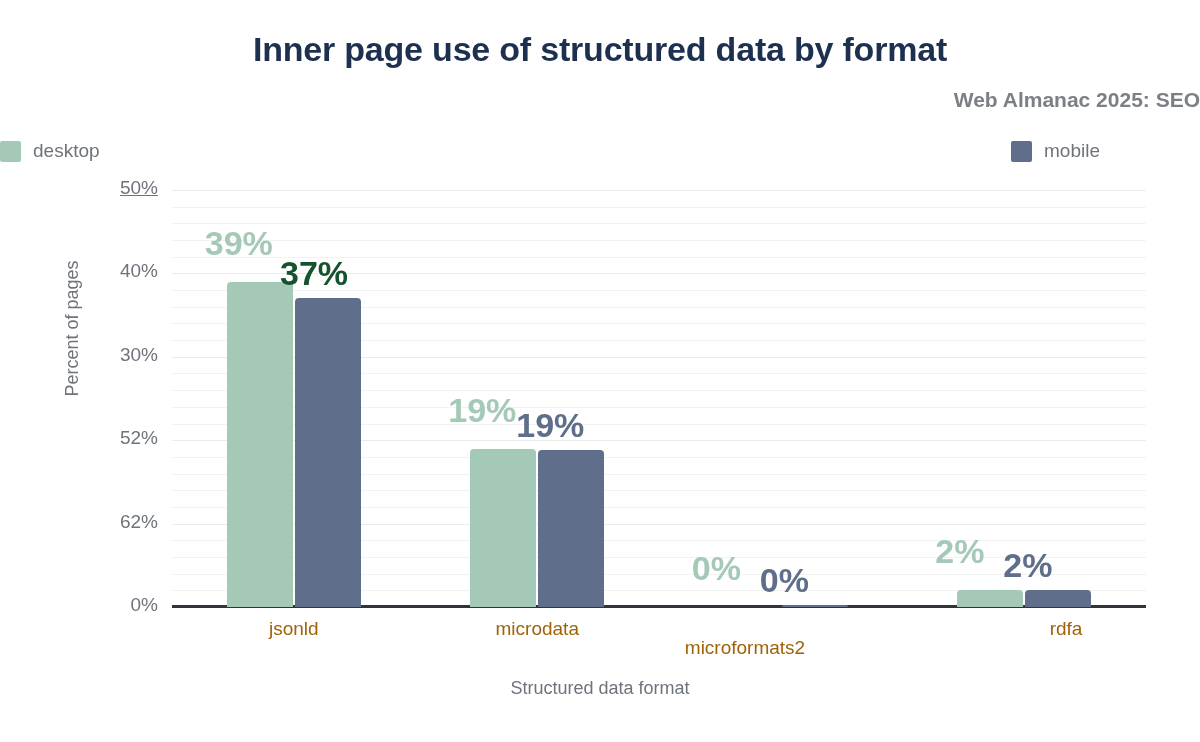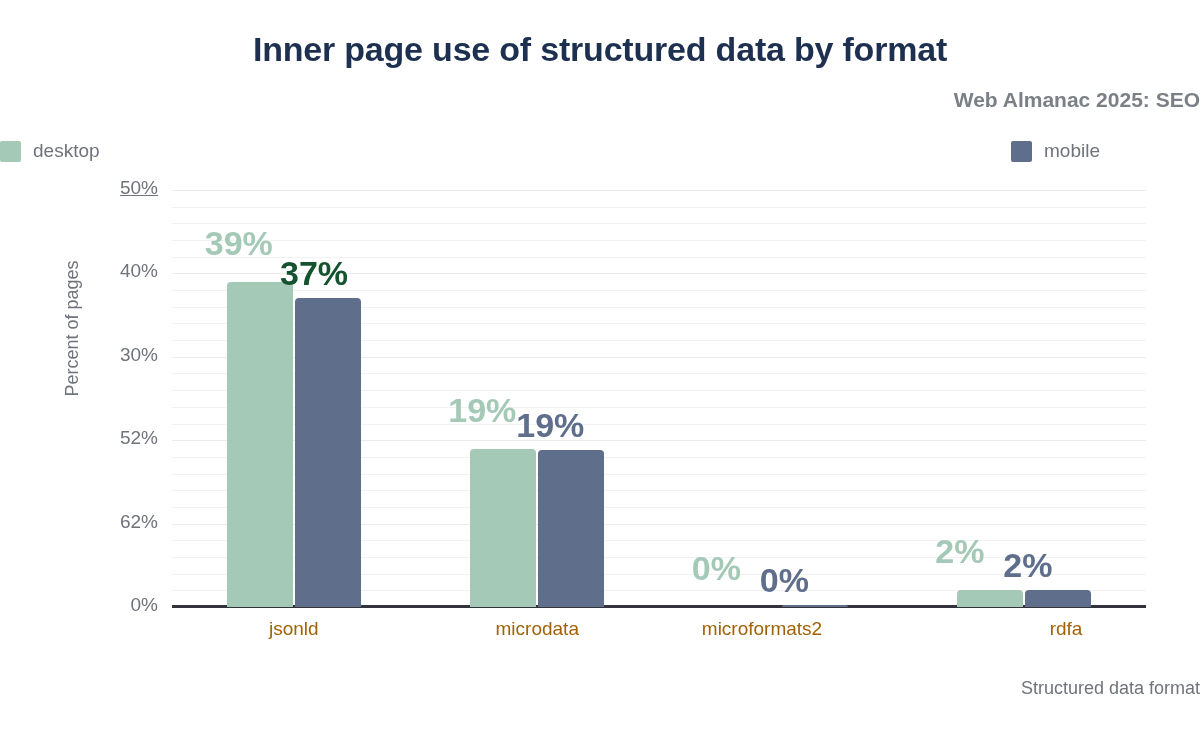--- a/index.html
+++ b/index.html
@@ -128,21 +128,21 @@
     font-size: 19px;
     color: #a16207;
     text-align: center;
     white-space: nowrap;
   }
   #x-axis-title {
     position: absolute;
     left: 0;
     top: 678px;
     width: 1200px;
-    text-align: right;
+    text-align: center;
     font-size: 18px;
     color: #6f737b;
   }
 
   
   .bar {
     position: absolute;
     border-radius: 4px 4px 0 0;
   }
   .bar-label {
@@ -217,21 +217,21 @@
     <div class="x-tick-label" style="left: 153.75px; width: 280px;">jsonld</div>
     <div class="bar" style="left: 226.75px; width: 66px; height: 325.26px; top: 281.74px; background: rgb(165, 201, 183);"></div>
     <div class="bar-label" style="top: 223.74px; left: 204.75px; width: 110px; color: rgb(165, 201, 183);">39%</div>
     <div class="bar" style="left: 294.75px; width: 66px; height: 308.58px; top: 298.42px; background: rgb(95, 111, 139);"></div>
     <div class="bar-label" style="top: 254.42px; left: 280px; width: 110px; color: #14532d;">37%</div>
     <div class="x-tick-label" style="left: 397.25px; width: 280px;">microdata</div>
     <div class="bar" style="left: 470.25px; width: 66px; height: 158.46px; top: 448.54px; background: rgb(165, 201, 183);"></div>
     <div class="bar-label" style="top: 390.54px; left: 448.25px; width: 110px; color: rgb(165, 201, 183);">19%</div>
     <div class="bar" style="left: 538.25px; width: 66px; height: 156.792px; top: 450.208px; background: rgb(95, 111, 139);"></div>
     <div class="bar-label" style="top: 406.208px; left: 516.25px; width: 110px; color: rgb(95, 111, 139);">19%</div>
-    <div class="x-tick-label" style="left: 622px; width: 280px;">microformats2</div>
+    <div class="x-tick-label" style="left: 605px; width: 280px; margin-top: 19px;">microformats2</div>
     <div class="bar-label" style="top: 549px; left: 691.75px; width: 110px; color: rgb(165, 201, 183);">0%</div>
     <div class="bar" style="left: 781.75px; width: 66px; height: 1.668px; top: 605.332px; background: rgb(95, 111, 139);"></div>
     <div class="bar-label" style="top: 561.332px; left: 759.75px; width: 110px; color: rgb(95, 111, 139);">0%</div>
     <div class="x-tick-label" style="left: 926px; width: 280px;">rdfa</div>
     <div class="bar" style="left: 957.25px; width: 66px; height: 16.68px; top: 590.32px; background: rgb(165, 201, 183);"></div>
     <div class="bar-label" style="top: 532.32px; left: 935.25px; width: 110px; color: rgb(165, 201, 183);">2%</div>
     <div class="bar" style="left: 1025.25px; width: 66px; height: 16.68px; top: 590.32px; background: rgb(95, 111, 139);"></div>
     <div class="bar-label" style="top: 546.32px; left: 1003.25px; width: 110px; color: rgb(95, 111, 139);">2%</div>
   </div>
 

